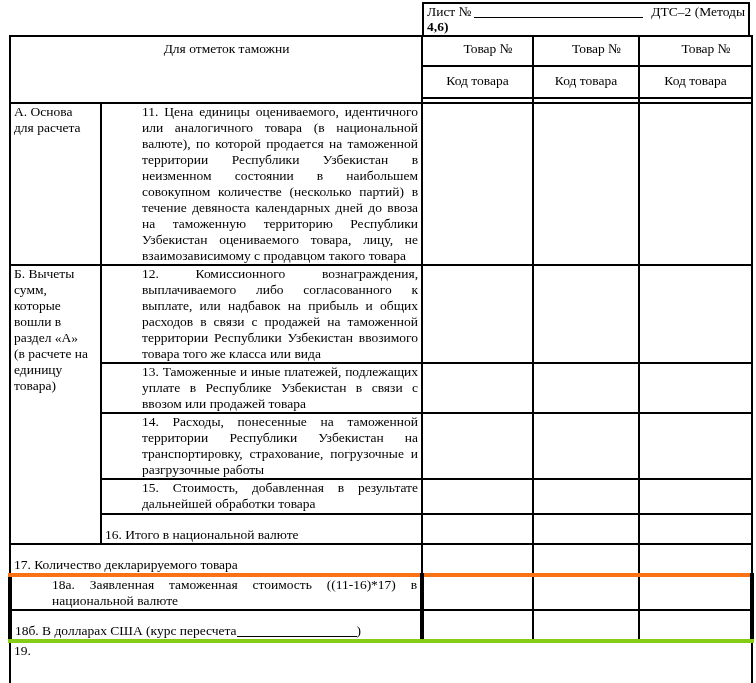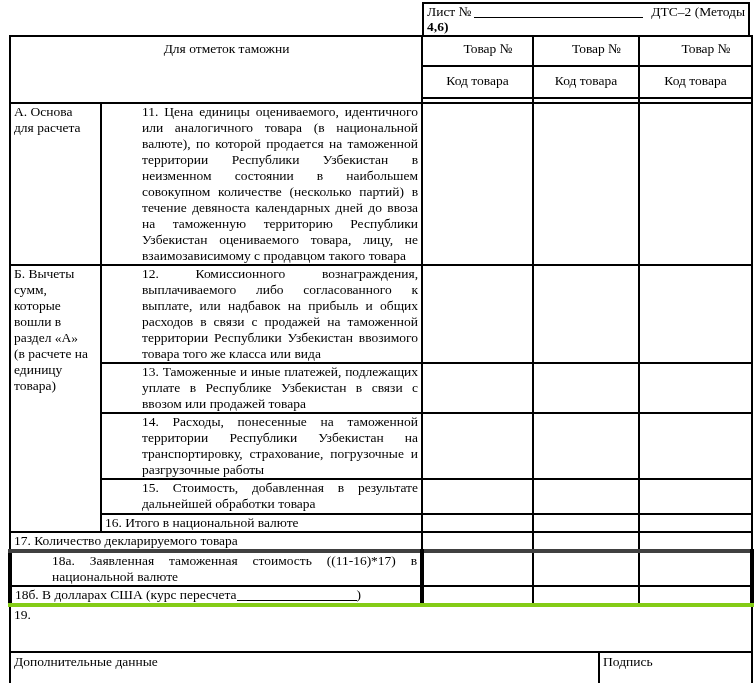--- a/index.html
+++ b/index.html
@@ -25,24 +25,24 @@
   }
   td {
     border:2px solid #000; vertical-align:top; padding:0 3px;
     overflow:hidden; box-sizing:border-box;
   }
   td.just { text-align:justify;padding-left:40px; }
   td.center { text-align:center; }
   td.lab { padding-right:10px; }
   td.pt4 { padding-top:4px;padding-left:24px; }
   td.pt6 { padding-top:6px; }
-  td.nopadv { padding-top:0; padding-bottom:0; }
+  td.nopadv { padding-top:12px; padding-bottom:0; }
 
   
-  tr.t18a > td { border-top:4px solid #404040; }
+  tr.t18a > td { border-top:4px solid #f97316; }
   tr.t18b > td { border-bottom:4px solid #84cc16; }
   tr.t18a > td:first-child, tr.t18b > td:first-child { border-left:4px solid #000; }
   tr.t18a > td:last-child,  tr.t18b > td:last-child  { border-right:4px solid #000; }
   td.thickR { border-right:4px solid #000; }
 
   .r18b-flex { display:flex; align-items:flex-end; white-space:nowrap; }
   .u-fill { width:120px; border-bottom:1px solid #000; height:13px; margin-bottom:2px; }
 
   .bottom-flex { display:flex; height:55px; }
   .bottom-left { flex:1; padding:1px 3px; }

